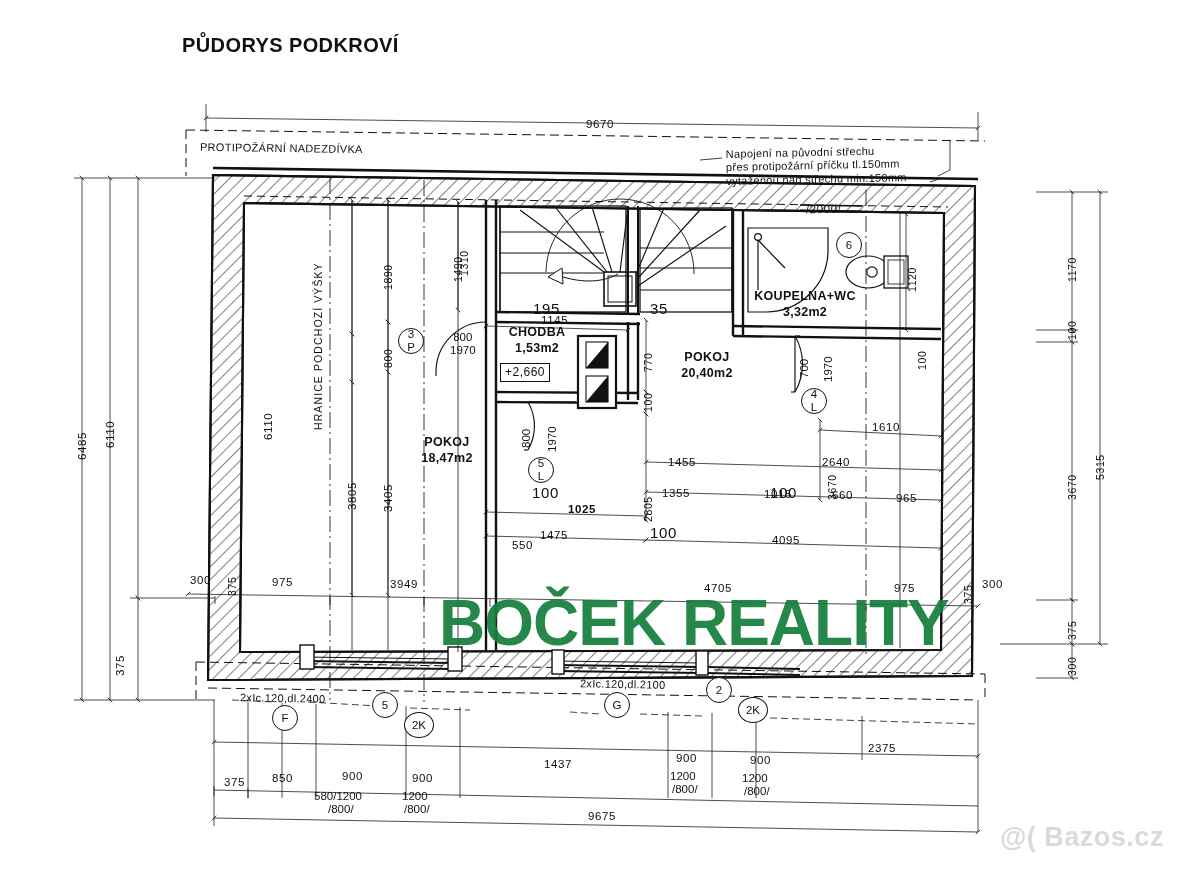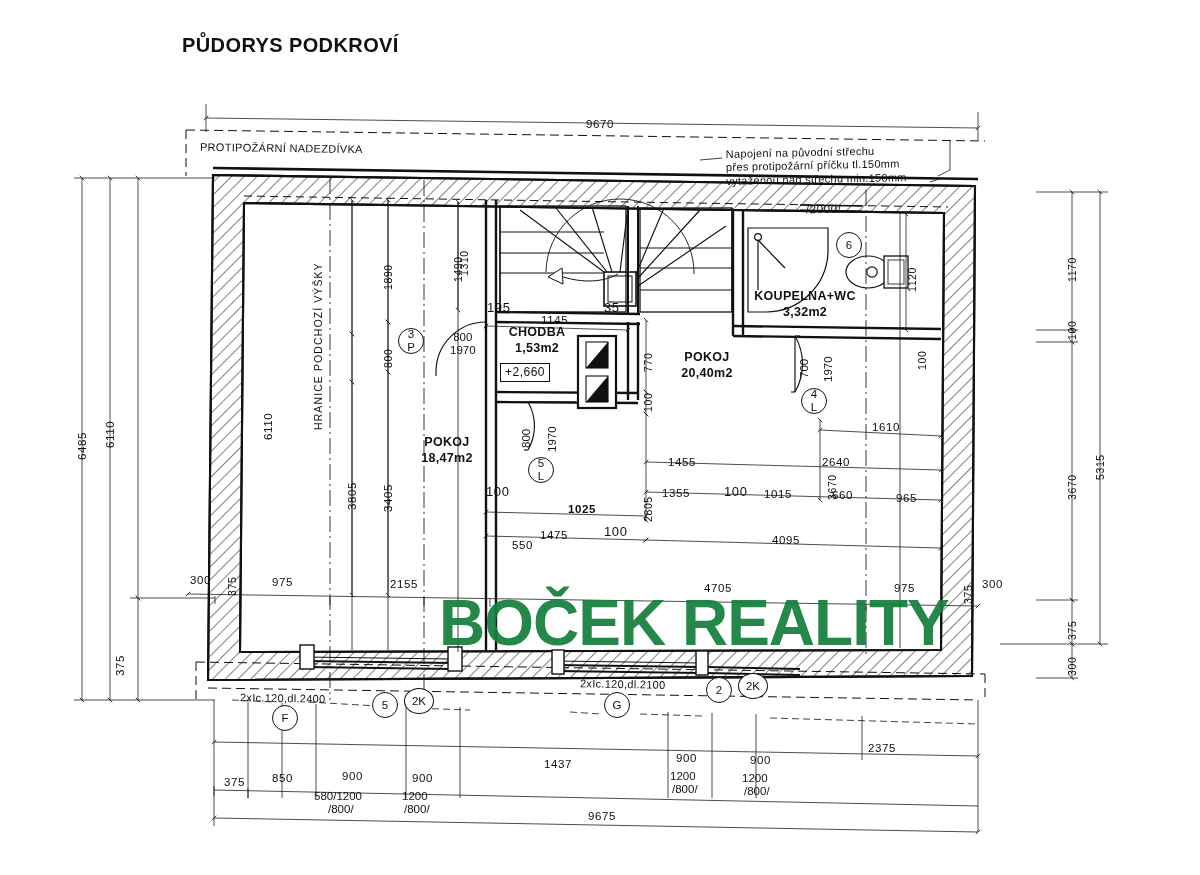--- a/index.html
+++ b/index.html
@@ -24,21 +24,21 @@
 
   
   .dim{
     position:absolute;
     font-family:"Liberation Sans",sans-serif;
     font-size:11.5px;
     color:#0d0d0d;
     white-space:nowrap;
     letter-spacing:.6px;
   }
-  .dim.sm{font-size:13px;}
+  .dim.sm{font-size:15px;padding-left:46px;}
   .dim.v{transform-origin:0 0;transform:rotate(-90deg);}
   .dim.v2{transform-origin:0 0;transform:rotate(-90deg);font-size:10.5px;}
 
   
   .room{
     position:absolute;
     font-family:"Liberation Sans",sans-serif;
     font-weight:bold;
     font-size:12.5px;
     text-align:center;
@@ -88,21 +88,21 @@
     border:1.3px solid #111;background:#fff;
     font-family:"Liberation Sans",sans-serif;
     font-size:11.5px;
     display:flex;flex-direction:column;align-items:center;justify-content:center;
     box-sizing:border-box;
   }
   .bubble.split .t{line-height:1;margin-bottom:0px;}
   .bubble.split .hr{width:100%;height:1.2px;background:#111;margin:0.5px 0;}
   .bubble.split .b{line-height:1;}
   .bubble.single{justify-content:center;}
-  .bubble.wide{width:30px;height:26px;border-radius:50%;}
+  .bubble.wide{width:30px;height:26px;border-radius:50%;margin-top:24px;}
 
   
   .wm-main{
     position:absolute;left:439px;top:586px;
     font-family:"Liberation Sans",sans-serif;
     font-weight:bold;
     font-size:64px;
     letter-spacing:-1px;
     color:#15803d;
     opacity:.93;
@@ -530,21 +530,21 @@
   <div class="dim sm" style="left:724px;top:484px;">100</div>
   <div class="dim" style="left:764px;top:488px;">1015</div>
   <div class="dim" style="left:832px;top:489px;">660</div>
   <div class="dim" style="left:896px;top:492px;">965</div>
   <div class="dim" style="left:872px;top:421px;">1610</div>
   <div class="dim" style="left:772px;top:534px;">4095</div>
 
   <div class="dim" style="left:190px;top:574px;">300</div>
   <div class="dim v2" style="left:226px;top:596px;">375</div>
   <div class="dim" style="left:272px;top:576px;">975</div>
-  <div class="dim" style="left:390px;top:578px;">2155</div>
+  <div class="dim" style="left:390px;top:578px;">3949</div>
   <div class="dim" style="left:668px;top:582px;margin-left:36px;">4705</div>
   <div class="dim" style="left:894px;top:582px;">975</div>
   <div class="dim v2" style="left:962px;top:604px;">375</div>
   <div class="dim" style="left:982px;top:578px;">300</div>
 
   <div class="dim" style="left:224px;top:776px;">375</div>
   <div class="dim" style="left:272px;top:772px;">850</div>
   <div class="dim" style="left:342px;top:770px;">900</div>
   <div class="dim" style="left:412px;top:772px;">900</div>
   <div class="dim" style="left:544px;top:758px;">1437</div>
@@ -565,14 +565,18 @@
   <div class="spec" style="left:670px;top:770px;text-align:left;">
     <div>1200</div>
     <div style="margin-left:2px;">/800/</div>
   </div>
   <div class="spec" style="left:742px;top:772px;text-align:left;">
     <div>1200</div>
     <div style="margin-left:2px;">/800/</div>
   </div>
 
   <div class="wm-main">BOČEK REALITY</div>
+  <div class="wm-bazos">
+    <span class="at">@(</span>
+    <span>Bazos.cz</span>
+  </div>
 
 </div>
 
 </body></html>

